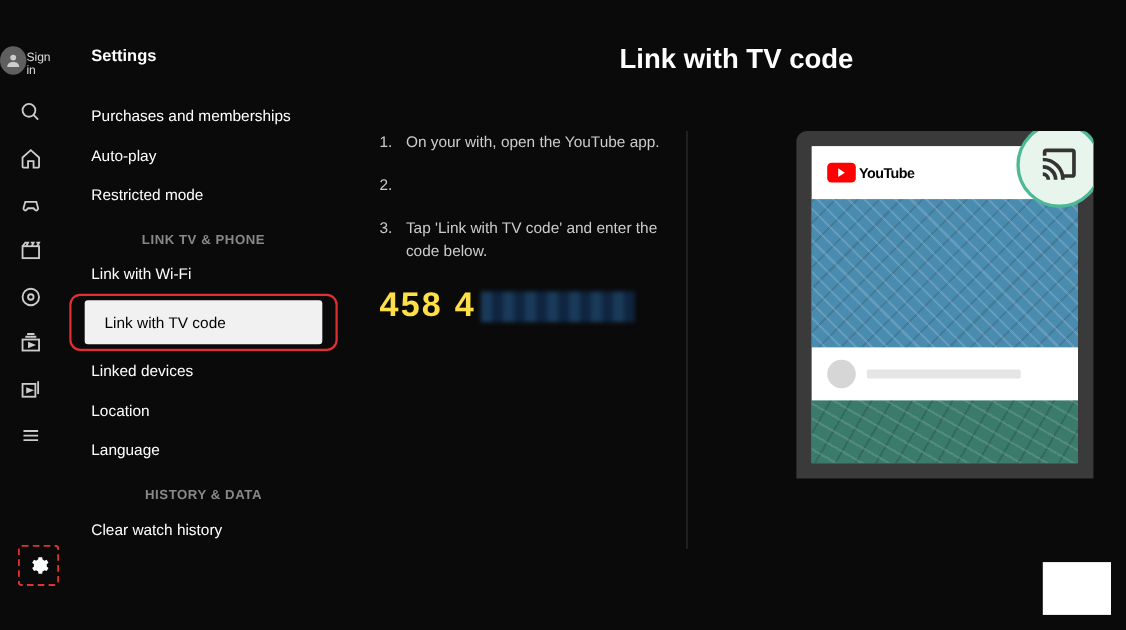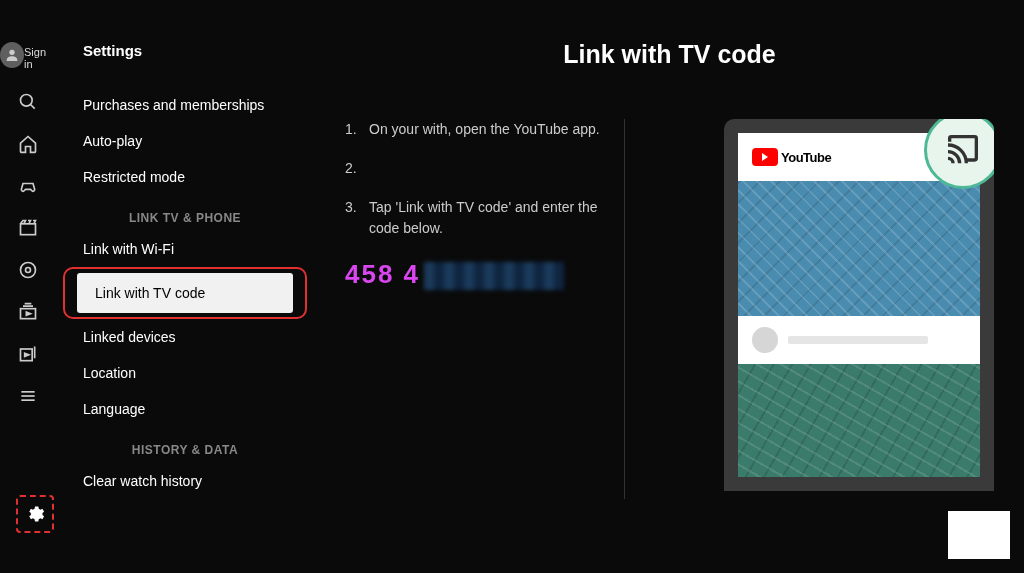--- a/index.html
+++ b/index.html
@@ -125,23 +125,23 @@
   margin-bottom: 18px;
   font-size: 14px;
   color: #ccc;
   line-height: 1.5;
 }
 .step-num {
   width: 24px;
   flex-shrink: 0;
 }
 .code-display {
-  font-size: 26px;
+  font-size: 31px;
   font-weight: bold;
-  color: #d946ef;
+  color: #fde047;
   margin-top: 20px;
   letter-spacing: 2px;
 }
 .code-blur {
   display: inline-block;
   width: 140px;
   height: 28px;
   background: repeating-linear-gradient(90deg, #1a3a5a 0 10px, #0f2540 10px 20px);
   filter: blur(2px);
   vertical-align: middle;
@@ -150,21 +150,21 @@
 .illustration {
   flex: 1;
   position: relative;
   height: 380px;
 }
 .tablet {
   position: absolute;
   top: 0;
   right: 0;
   width: 270px;
-  height: 372px;
+  height: 316px;
   background: #3a3a3a;
   border-radius: 10px 10px 0 0;
   padding: 14px;
   overflow: hidden;
 }
 .tablet-screen {
   width: 100%;
   height: 100%;
   background: #fff;
   display: flex;

